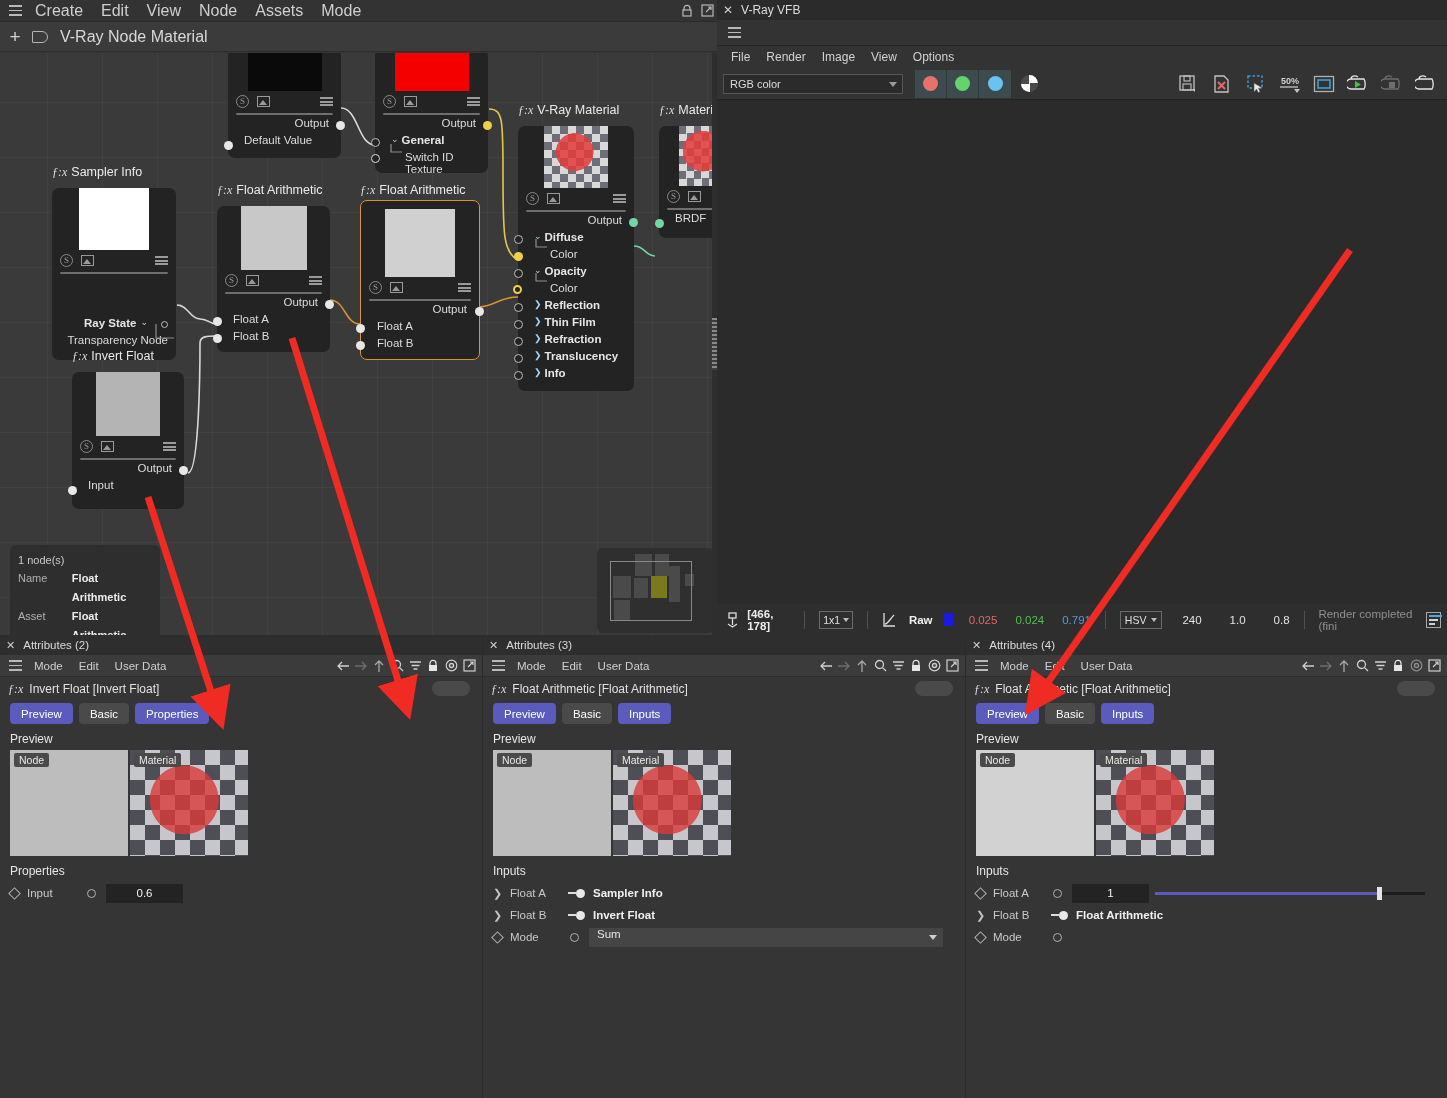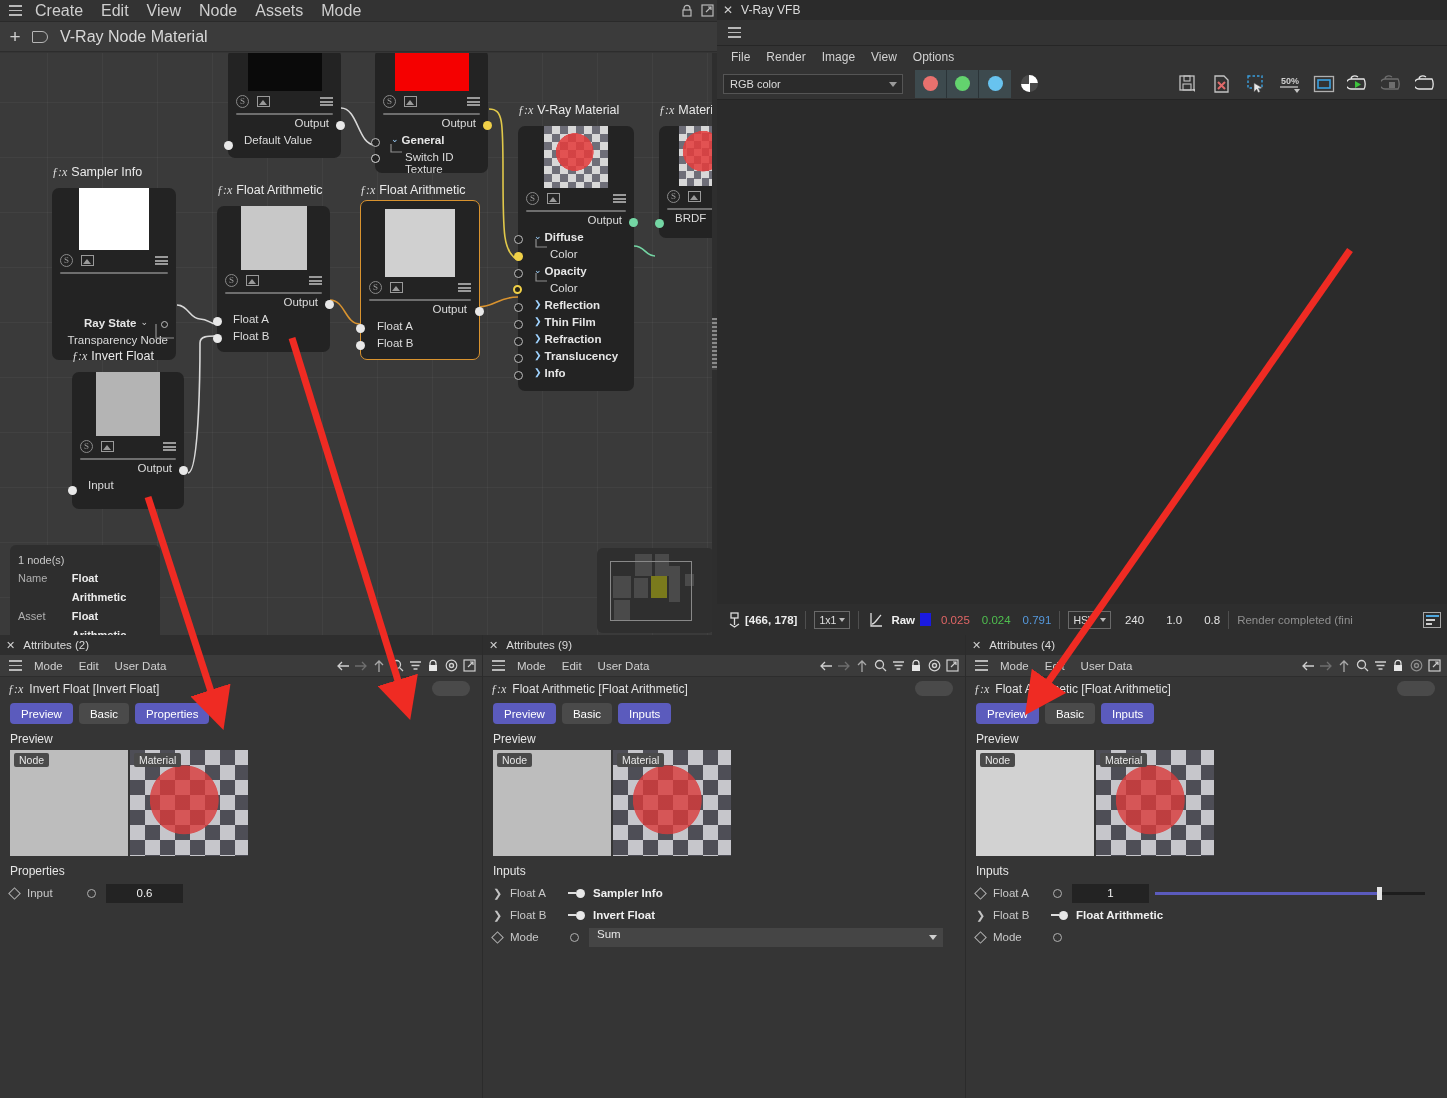--- a/index.html
+++ b/index.html
@@ -128,21 +128,21 @@
     border-left:4px solid transparent;border-right:4px solid transparent;border-top:5px solid #9a9a9a; }
   .chbtn { width:32px; height:28px; background:#3d4a4e; display:flex; align-items:center; justify-content:center;
     border-right:1px solid #2b3438; cursor:pointer; }
   .chdot { width:15px; height:15px; border-radius:50%; }
   .alphaico { width:17px; height:17px; border-radius:50%; margin-left:6px;
     background: conic-gradient(#fff 0 25%, #4a4a4a 25% 50%, #fff 50% 75%, #4a4a4a 75% 100%); cursor:pointer;}
   .tb-spacer { flex:1; }
   .tbi { width:30px; height:28px; display:flex; align-items:center; justify-content:center; cursor:pointer; }
 
   .vfb-status { position:absolute; left:717px; top:604px; width:730px; height:31px; background:#2e2e2e;
-     display:flex; align-items:center; gap:0px; padding: 0 6px; font-size:11.5px; }
+     display:flex; align-items:center; gap:6px; padding: 0 6px; font-size:11.5px; }
   .vfb-status .sep { width:1px; height:18px; background:#4f4f4f; margin:0 8px; }
   .coord { color:#ededed; font-weight:bold; font-size:11.5px; }
   .pxbox { height:18px; min-width:34px; border:1px solid #6a6a6a; color:#e0e0e0; font-size:10.5px;
      display:flex; align-items:center; justify-content:center; gap:3px; padding:0 4px; cursor:pointer; }
   .pxbox .ar{width:0;height:0;border-left:3px solid transparent;border-right:3px solid transparent;border-top:4px solid #bbb;}
   .rawlbl { font-weight:bold; color:#f0f0f0; margin-left:6px; }
   .bluechip { width:11px; height:13px; background:#1a1ae0; margin-left:5px; }
   .v-r { color:#e06666; } .v-g { color:#4fbf4f; } .v-b { color:#5599dd; }
   .hsvbox { height:18px; border:1px solid #6a6a6a; color:#e0e0e0; font-size:10.5px;
      display:flex; align-items:center; gap:5px; padding:0 4px; cursor:pointer; }
@@ -789,21 +789,21 @@
       <span class="dia"></span>
       <span class="nm">Input</span>
       <span class="circ"></span>
       <span class="numfield">0.6</span>
     </div>
   </div>
 
   <div class="attr-panel" style="left:483px; width:482px;">
     <div class="ap-tabbar">
       <span class="ap-x">✕</span>
-      <span class="ap-title">Attributes (9)</span>
+      <span class="ap-title">Attributes (3)</span>
     </div>
     <div class="ap-toolbar">
       <div class="hamburger">
           <i></i>
           <i></i>
           <i></i>
         </div>
       <div class="mi">Mode</div>
       <div class="mi">Edit</div>
       <div class="mi">User Data</div>

